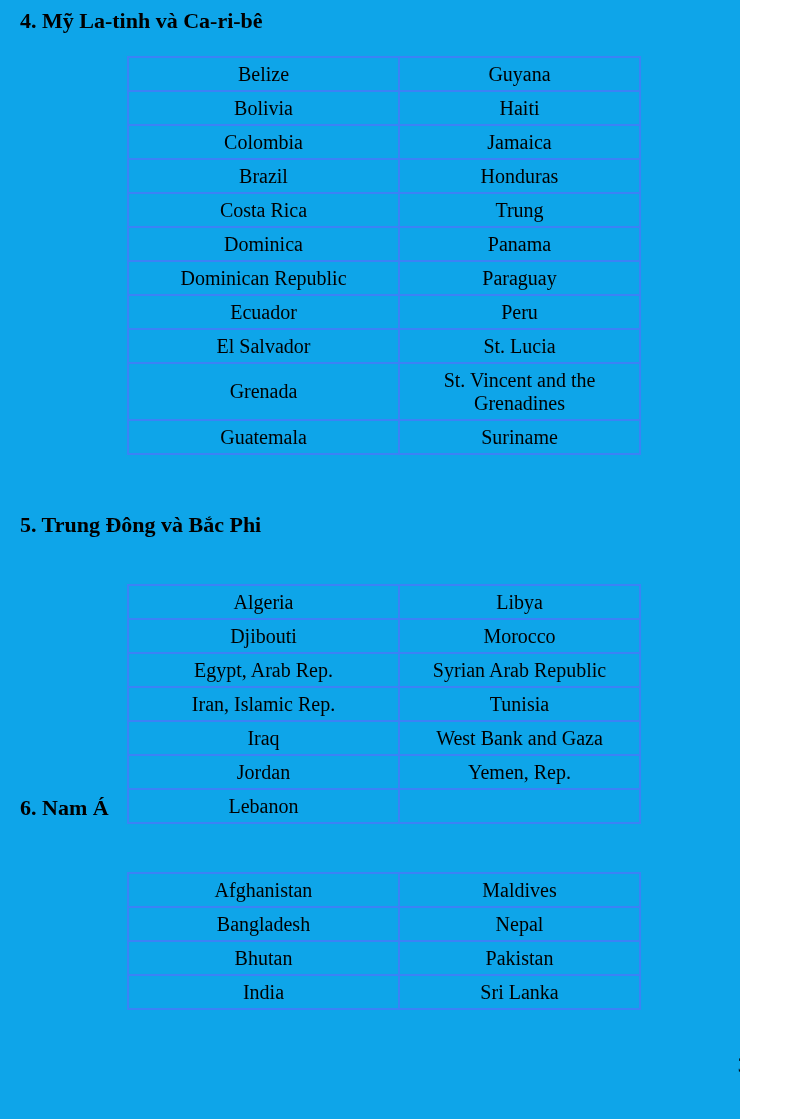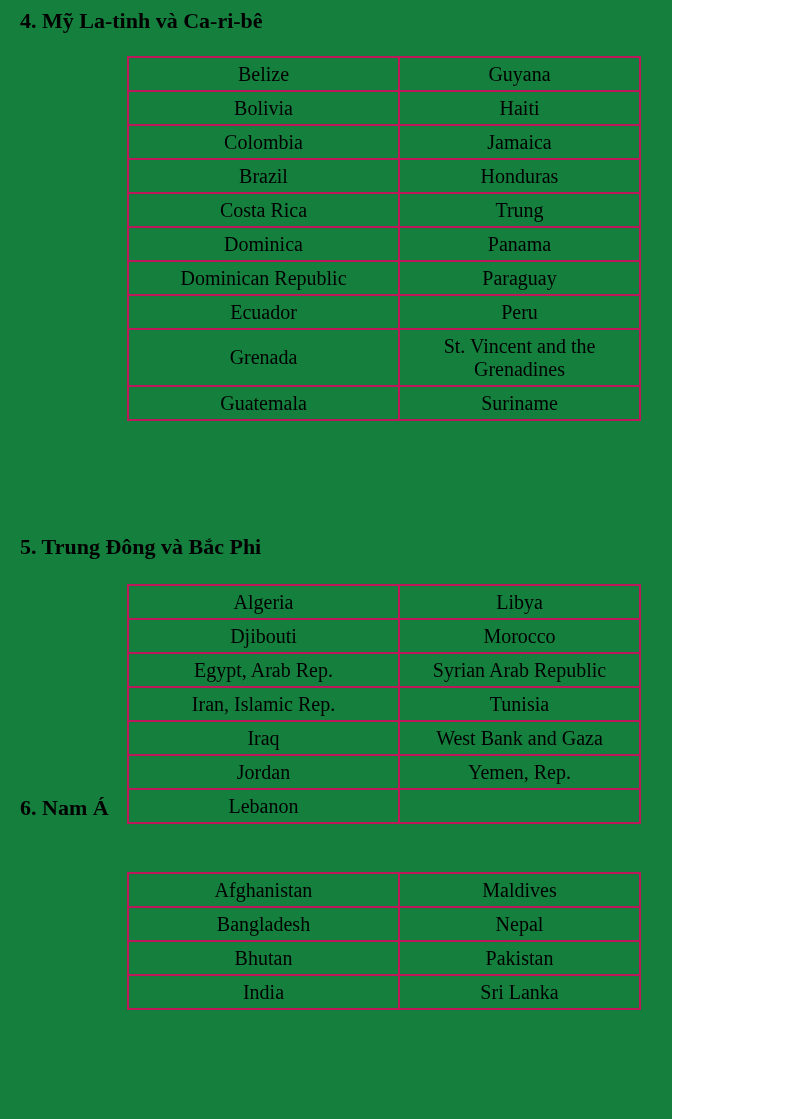--- a/index.html
+++ b/index.html
@@ -2,57 +2,57 @@
 <html><head>
 <meta charset="utf-8">
 <style>
   html, body {
     margin: 0;
     padding: 0;
     background: #ffffff;
   }
   #page {
     position: relative;
-    width: 672px;
+    width: 740px;
     height: 1119px;
-    background: #15803d;
+    background: #0ea5e9;
     font-family: "Liberation Serif", "DejaVu Serif", serif;
     color: #000000;
     overflow: hidden;
     text-decoration: underline;
   }
   .section-heading {
     position: absolute;
     left: 20px;
     margin: 0;
     font-size: 22px;
     font-weight: bold;
     line-height: 26px;
     white-space: nowrap;
   }
   .heading-1 { top: 8px; }
-  .heading-2 { top: 534px; }
+  .heading-2 { top: 512px; }
   .heading-3 { top: 795px; }
 
   table.country-table {
     position: absolute;
     left: 127px;
     width: 512px;
     border-collapse: collapse;
     table-layout: fixed;
   }
   .table-1 { top: 56px; }
   .table-2 { top: 584px; }
   .table-3 { top: 872px; padding-left: 12px; }
 
   table.country-table col.col-left  { width: 271px; }
   table.country-table col.col-right { width: 241px; }
 
   table.country-table td {
-    border: 2px solid #be185d;
+    border: 2px solid #3b82f6;
     text-align: center;
     vertical-align: middle;
     font-size: 20px;
     line-height: 23px;
     padding: 4.5px 6px;
     overflow: hidden;
   }
 
   .page-number {
     position: absolute;
@@ -101,20 +101,24 @@
           <td>Dominica</td>
           <td>Panama</td>
         </tr>
         <tr>
           <td>Dominican Republic</td>
           <td>Paraguay</td>
         </tr>
         <tr>
           <td>Ecuador</td>
           <td>Peru</td>
+        </tr>
+        <tr>
+          <td>El Salvador</td>
+          <td>St. Lucia</td>
         </tr>
         <tr>
           <td>Grenada</td>
           <td>St. Vincent and the Grenadines</td>
         </tr>
         <tr>
           <td>Guatemala</td>
           <td>Suriname</td>
         </tr>
       </tbody>

